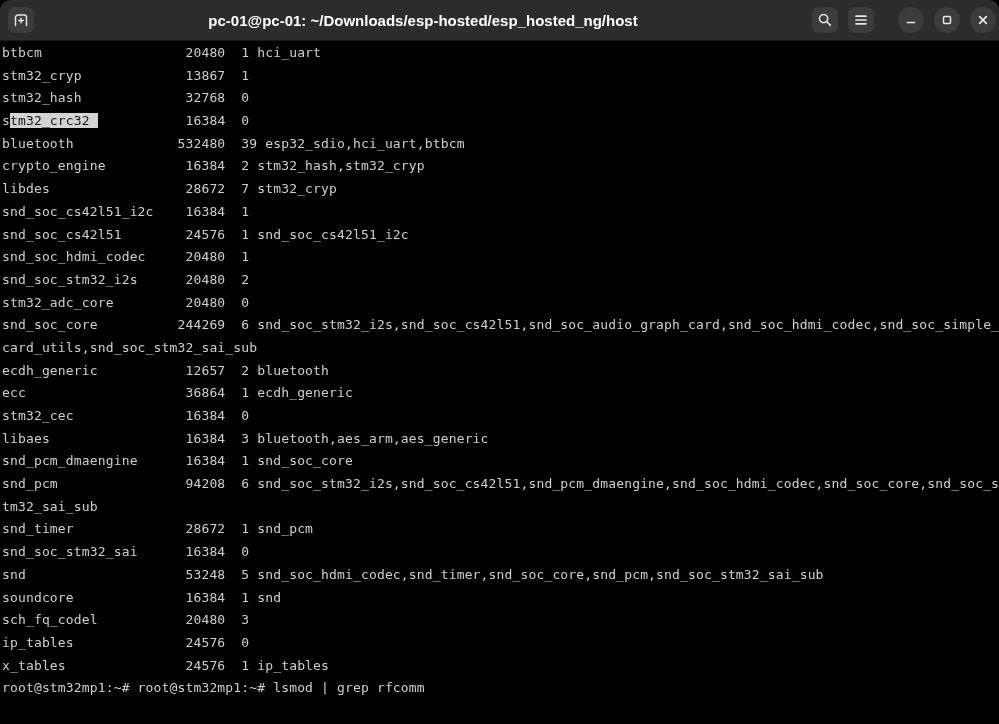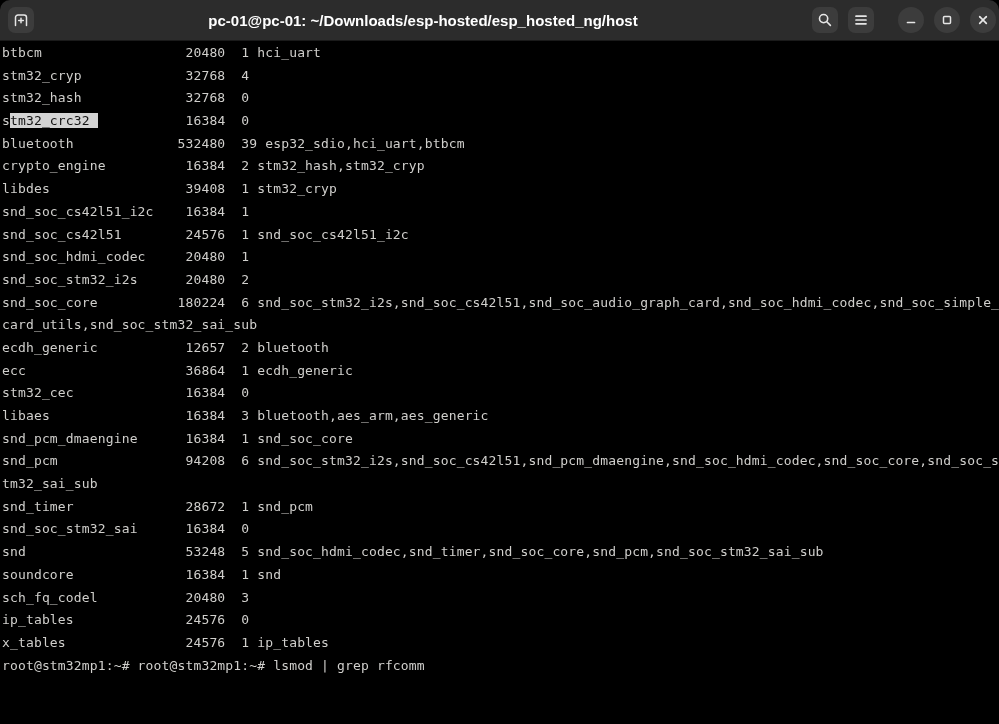--- a/index.html
+++ b/index.html
@@ -115,31 +115,32 @@
             <line x1="4.7" y1="4.7" x2="11.3" y2="11.3"></line>
             <line x1="11.3" y1="4.7" x2="4.7" y2="11.3"></line>
           </svg>
         </button>
       </div>
     </div>
   </div>
 
   <div class="screen" id="screen">
       <div class="line">btbcm                  20480  1 hci_uart</div>
-      <div class="line">stm32_cryp             32768  4</div>
+      <div class="line">stm32_cryp             13867  1</div>
       <div class="line">stm32_hash             32768  0</div>
       <div class="line"><span>s</span><span class="sel">tm32_crc32 </span><span>           16384  0</span></div>
       <div class="line">bluetooth             532480  39 esp32_sdio,hci_uart,btbcm</div>
       <div class="line">crypto_engine          16384  2 stm32_hash,stm32_cryp</div>
-      <div class="line">libdes                 39408  1 stm32_cryp</div>
+      <div class="line">libdes                 28672  7 stm32_cryp</div>
       <div class="line">snd_soc_cs42l51_i2c    16384  1</div>
       <div class="line">snd_soc_cs42l51        24576  1 snd_soc_cs42l51_i2c</div>
       <div class="line">snd_soc_hdmi_codec     20480  1</div>
       <div class="line">snd_soc_stm32_i2s      20480  2</div>
-      <div class="line">snd_soc_core          180224  6 snd_soc_stm32_i2s,snd_soc_cs42l51,snd_soc_audio_graph_card,snd_soc_hdmi_codec,snd_soc_simple_</div>
+      <div class="line">stm32_adc_core         20480  0</div>
+      <div class="line">snd_soc_core          244269  6 snd_soc_stm32_i2s,snd_soc_cs42l51,snd_soc_audio_graph_card,snd_soc_hdmi_codec,snd_soc_simple_</div>
       <div class="line">card_utils,snd_soc_stm32_sai_sub</div>
       <div class="line">ecdh_generic           12657  2 bluetooth</div>
       <div class="line">ecc                    36864  1 ecdh_generic</div>
       <div class="line">stm32_cec              16384  0</div>
       <div class="line">libaes                 16384  3 bluetooth,aes_arm,aes_generic</div>
       <div class="line">snd_pcm_dmaengine      16384  1 snd_soc_core</div>
       <div class="line">snd_pcm                94208  6 snd_soc_stm32_i2s,snd_soc_cs42l51,snd_pcm_dmaengine,snd_soc_hdmi_codec,snd_soc_core,snd_soc_s</div>
       <div class="line">tm32_sai_sub</div>
       <div class="line">snd_timer              28672  1 snd_pcm</div>
       <div class="line">snd_soc_stm32_sai      16384  0</div>

